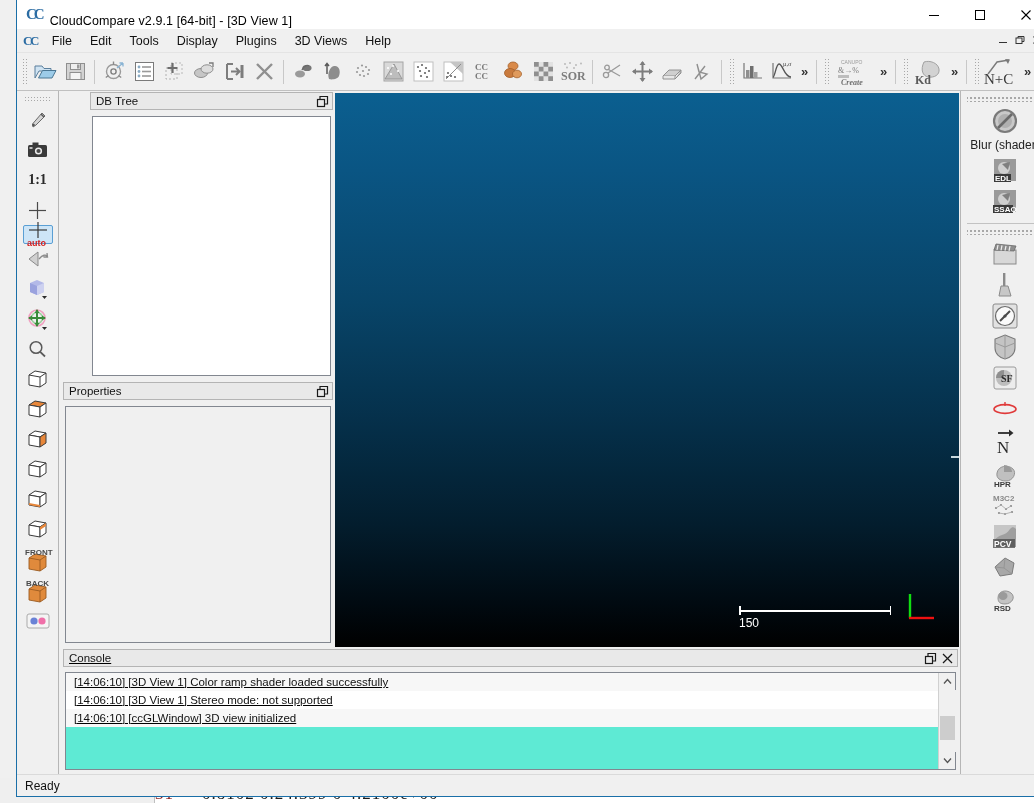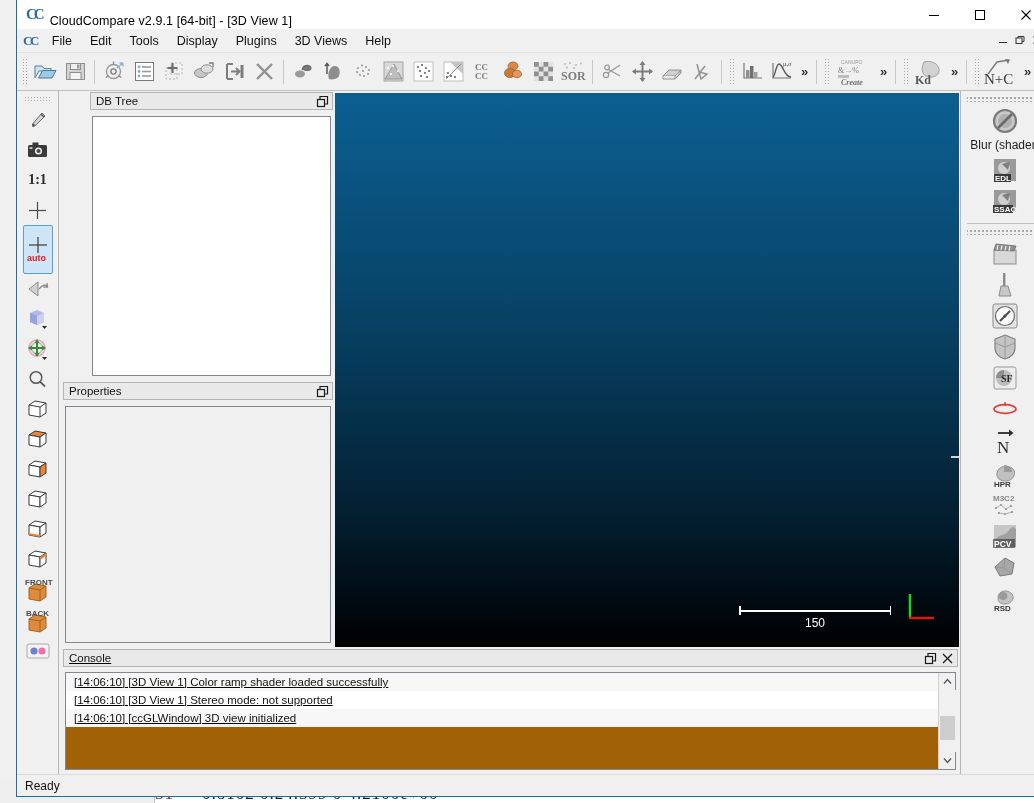--- a/index.html
+++ b/index.html
@@ -190,21 +190,21 @@
     width: 24px; height: 24px;
   }
   #crosshair::before, #crosshair::after {
     content: ""; position: absolute; background: #c9d8de;
   }
   #crosshair::before { left: 11px; top: 0; width: 1.5px; height: 24px; }
   #crosshair::after { top: 11px; left: 0; height: 1.5px; width: 24px; }
 
   #scale-bar {
     position: absolute; left: 404px; bottom: 17px;
-    width: 152px; text-align: center;
+    width: 152px; 
   }
   #scale-line { position: relative; height: 9px; }
   #scale-line::before {
     content: ""; position: absolute; left: 0; top: 4px; width: 100%; height: 1.5px; background: #fff;
   }
   #scale-line .cap {
     position: absolute; top: 0; width: 1.5px; height: 9px; background: #fff;
   }
   #scale-line .cap.l { left: 0; }
   #scale-line .cap.r { right: 0; }
@@ -222,21 +222,21 @@
     display: flex; flex-direction: column; text-decoration: underline;
   }
   #console-title {
     height: 18px; background: #e9e9e9; border: 1px solid #b4b4b4;
     display: flex; align-items: center; padding: 0 4px 0 5px;
     font-size: 11.5px; color: #111; position: relative;
   }
   #console-title .btns { position: absolute; right: 4px; top: 3px; display: flex; gap: 6px; }
   #console-body {
     flex: 1; margin: 5px 2px 2px 2px;
-    background: #a16207; border: 1px solid #828790;
+    background: #5eead4; border: 1px solid #828790;
     display: flex; min-height: 0;
   }
   #console-lines { flex: 1; overflow: hidden; }
   .c-line {
     font-size: 11.5px; color: #111; padding: 2px 0 2px 8px; line-height: 14px;
     white-space: nowrap;
   }
   .c-line:nth-child(odd) { background: #f7f7f7; }
   .c-line:nth-child(even) { background: #ffffff; }
   #console-scroll {
@@ -633,21 +633,21 @@
       </div>
       <div class="vt-btn">
         <span style="font-family:'Liberation Serif',serif;font-size:14px;font-weight:bold;color:#2b2b2b;">1:1</span>
       </div>
       <div class="vt-btn">
         <svg width="21" height="21" viewBox="0 0 21 21">
           <line x1="10.5" y1="2" x2="10.5" y2="19" stroke="#4a4a4a" stroke-width="1.2"></line>
           <line x1="2" y1="10.5" x2="19" y2="10.5" stroke="#4a4a4a" stroke-width="1.2"></line>
         </svg>
       </div>
-      <div class="vt-btn active" style="height:49px;">
+      <div class="vt-btn active" style="height:19px;">
         <svg width="24" height="28" viewBox="0 0 24 28">
           <line x1="12" y1="1" x2="12" y2="17" stroke="#3a3a3a" stroke-width="1.2"></line>
           <line x1="3" y1="9" x2="21" y2="9" stroke="#3a3a3a" stroke-width="1.2"></line>
           <text x="1" y="25" font-family="Liberation Sans, sans-serif" font-size="9" font-weight="bold" fill="#d42020">auto</text>
         </svg>
       </div>
       <div class="vt-btn">
         <svg width="22" height="20" viewBox="0 0 22 20">
           <path d="M11,3 L11,17 L2,10 Z" fill="#d0d0d0" stroke="#8a8a8a" stroke-width="1"></path>
           <path d="M12,10 C16,5 19,6 20,7 M20,4 L20.5,8 L16.5,8" fill="none" stroke="#8a8a8a" stroke-width="1.3"></path>

